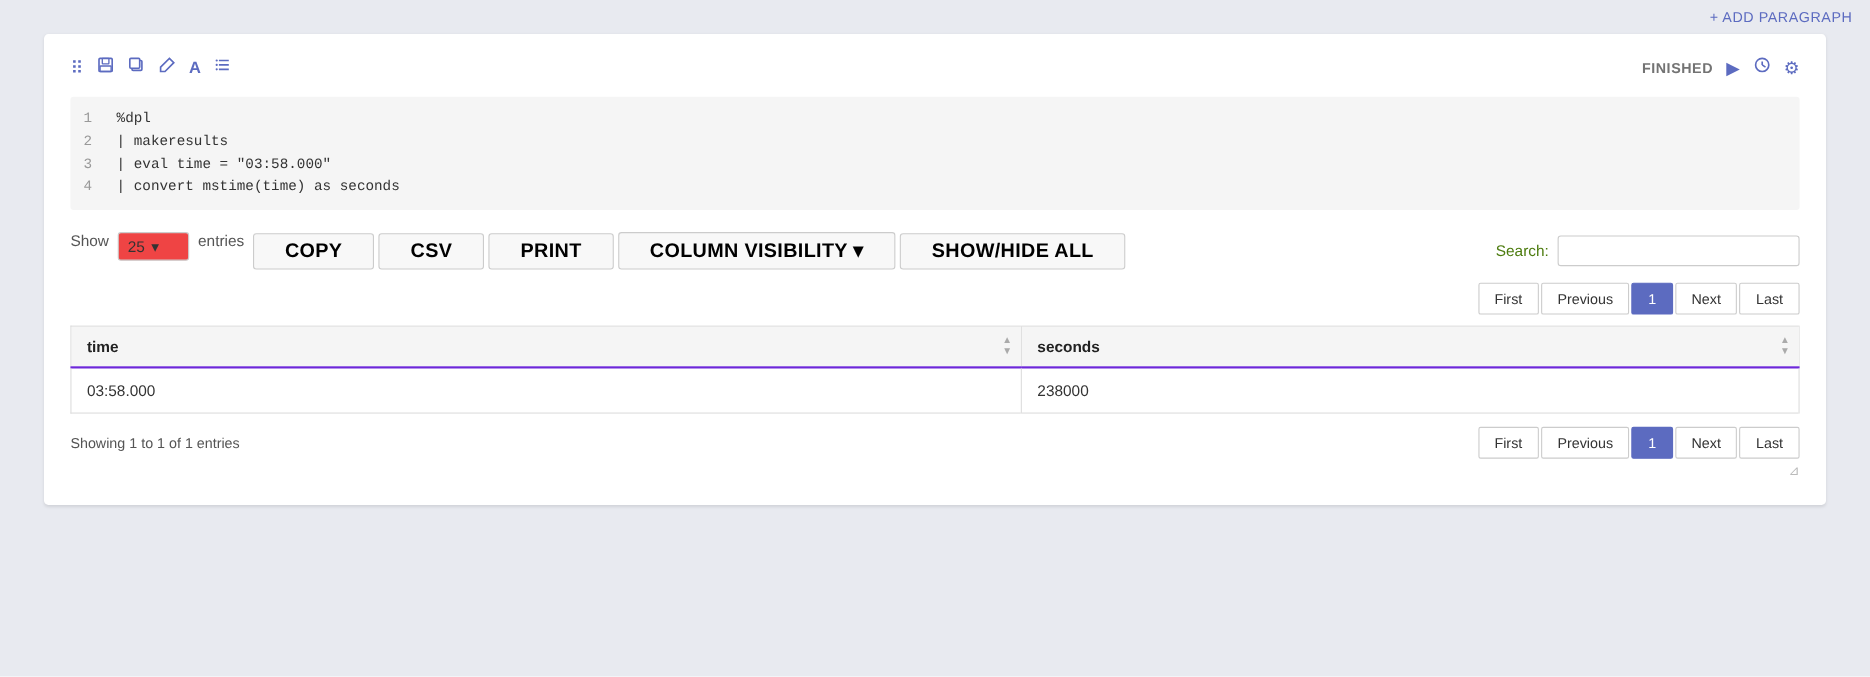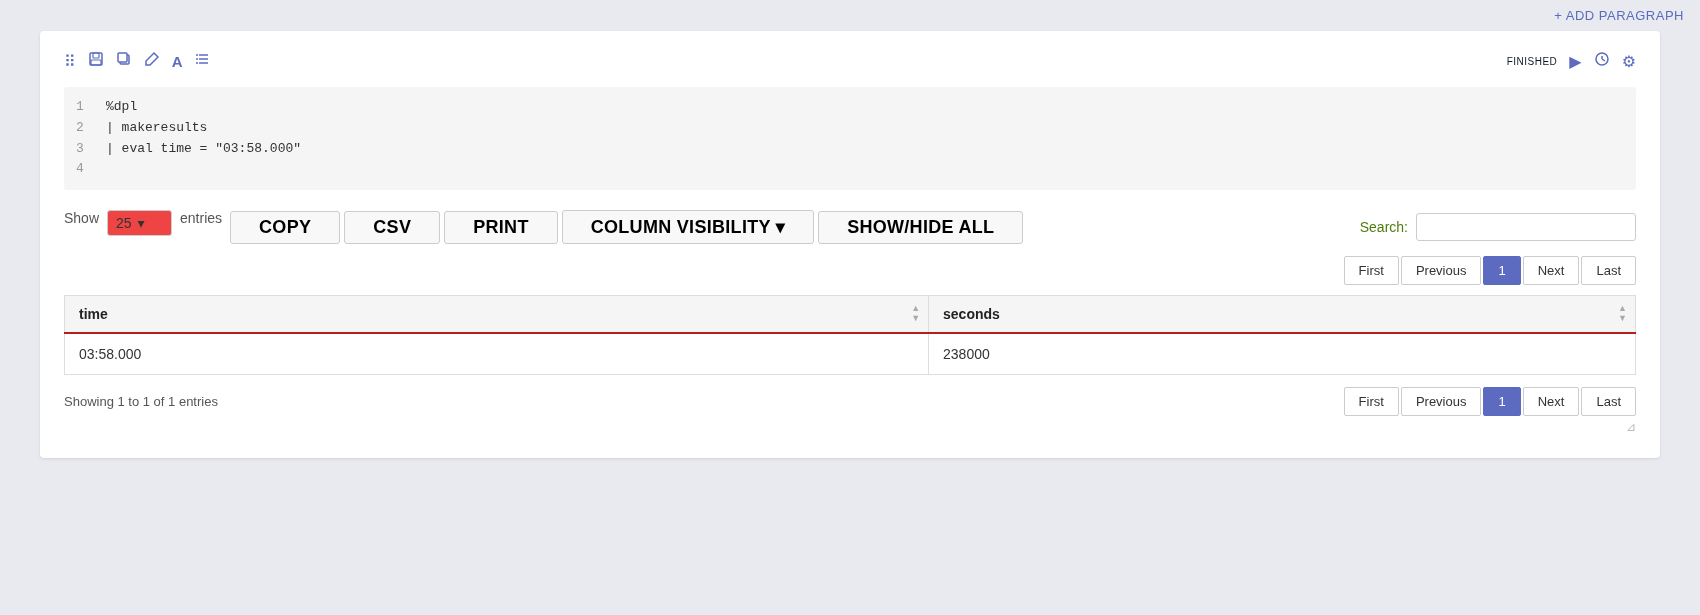--- a/index.html
+++ b/index.html
@@ -45,23 +45,23 @@
       color: #5c6bc0;
       cursor: pointer;
       font-size: 16px;
     }
     .toolbar-right {
       display: flex;
       align-items: center;
       gap: 12px;
     }
     .finished-label {
-      color: #0f172a;
-      font-size: 10px;
-      font-weight: 400;
+      color: #737373;
+      font-size: 13px;
+      font-weight: 700;
       letter-spacing: 0.5px;
     }
     .toolbar-action-icon {
       color: #5c6bc0;
       cursor: pointer;
       font-size: 16px;
     }
     .section-title {
       font-size: 20px;
       font-weight: 700;
@@ -172,21 +172,21 @@
       width: 100%;
       border-collapse: collapse;
       border: 1px solid #ddd;
     }
     .data-table th {
       background: #f5f5f5;
       padding: 10px 14px;
       text-align: left;
       font-weight: 700;
       color: #222;
-      border-bottom: 2px solid #b91c1c;
+      border-bottom: 2px solid #6d28d9;
       border-right: 1px solid #ddd;
       position: relative;
     }
     .data-table th .sort-arrows {
       position: absolute;
       right: 8px;
       top: 50%;
       transform: translateY(-50%);
       display: flex;
       flex-direction: column;
@@ -287,20 +287,21 @@
     <div class="code-line">
       <span class="line-num">2</span>
       <span>| makeresults</span>
     </div>
     <div class="code-line">
       <span class="line-num">3</span>
       <span>| eval time = "03:58.000"</span>
     </div>
     <div class="code-line">
       <span class="line-num">4</span>
+      <span>| convert mstime(time) as seconds</span>
     </div>
   </div>
 
   <div class="controls-row">
     <div class="controls-left">
       <span class="show-label">Show</span>
       <div class="entries-select">
         <span>25</span>
         <span>▾</span>
       </div>

